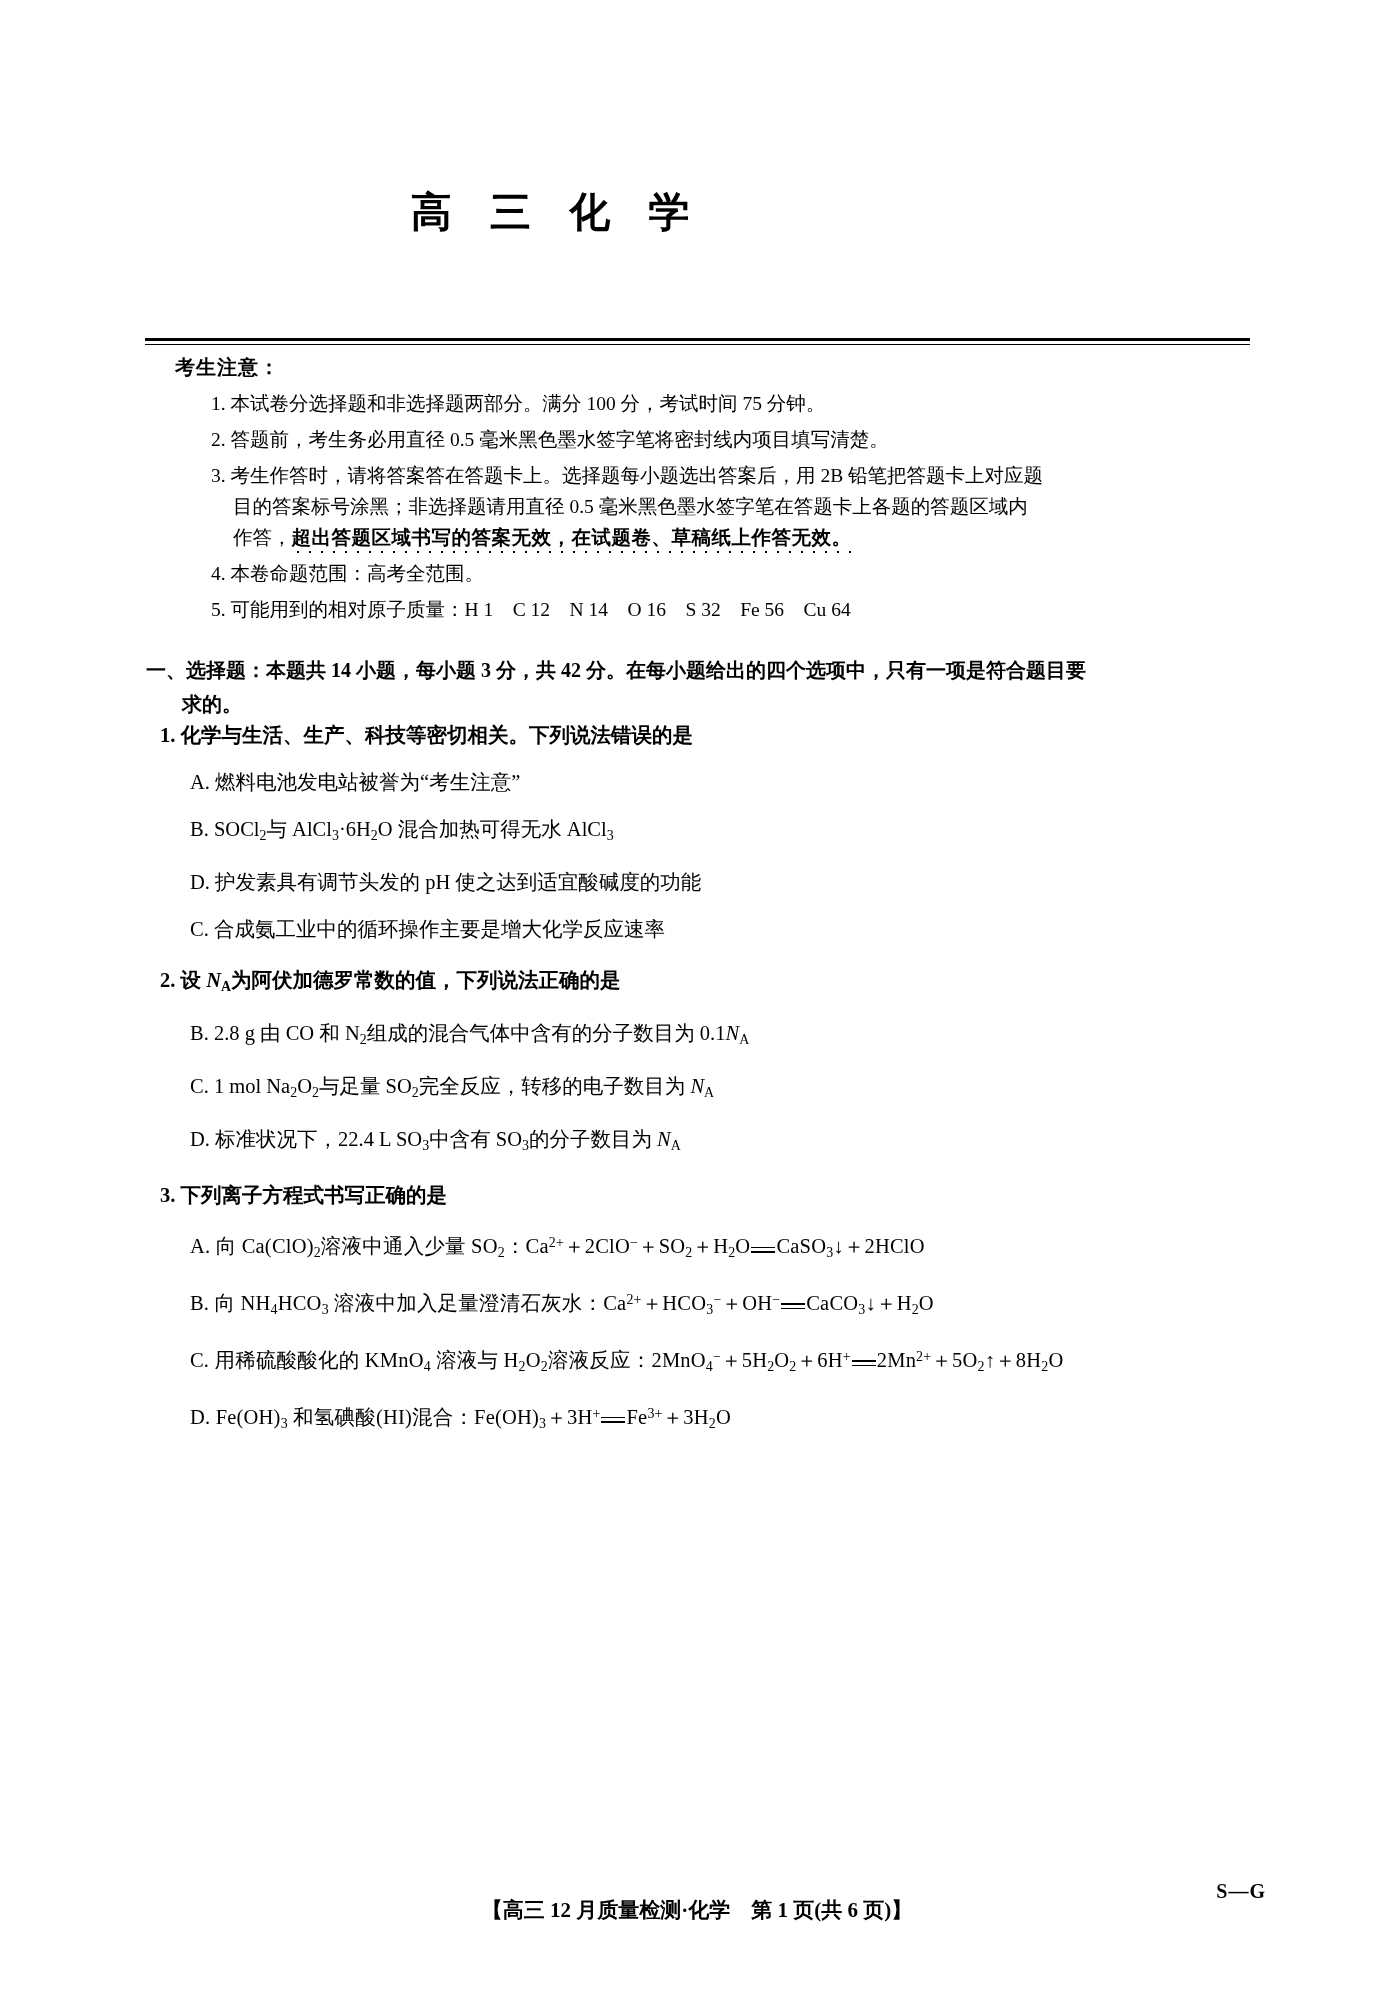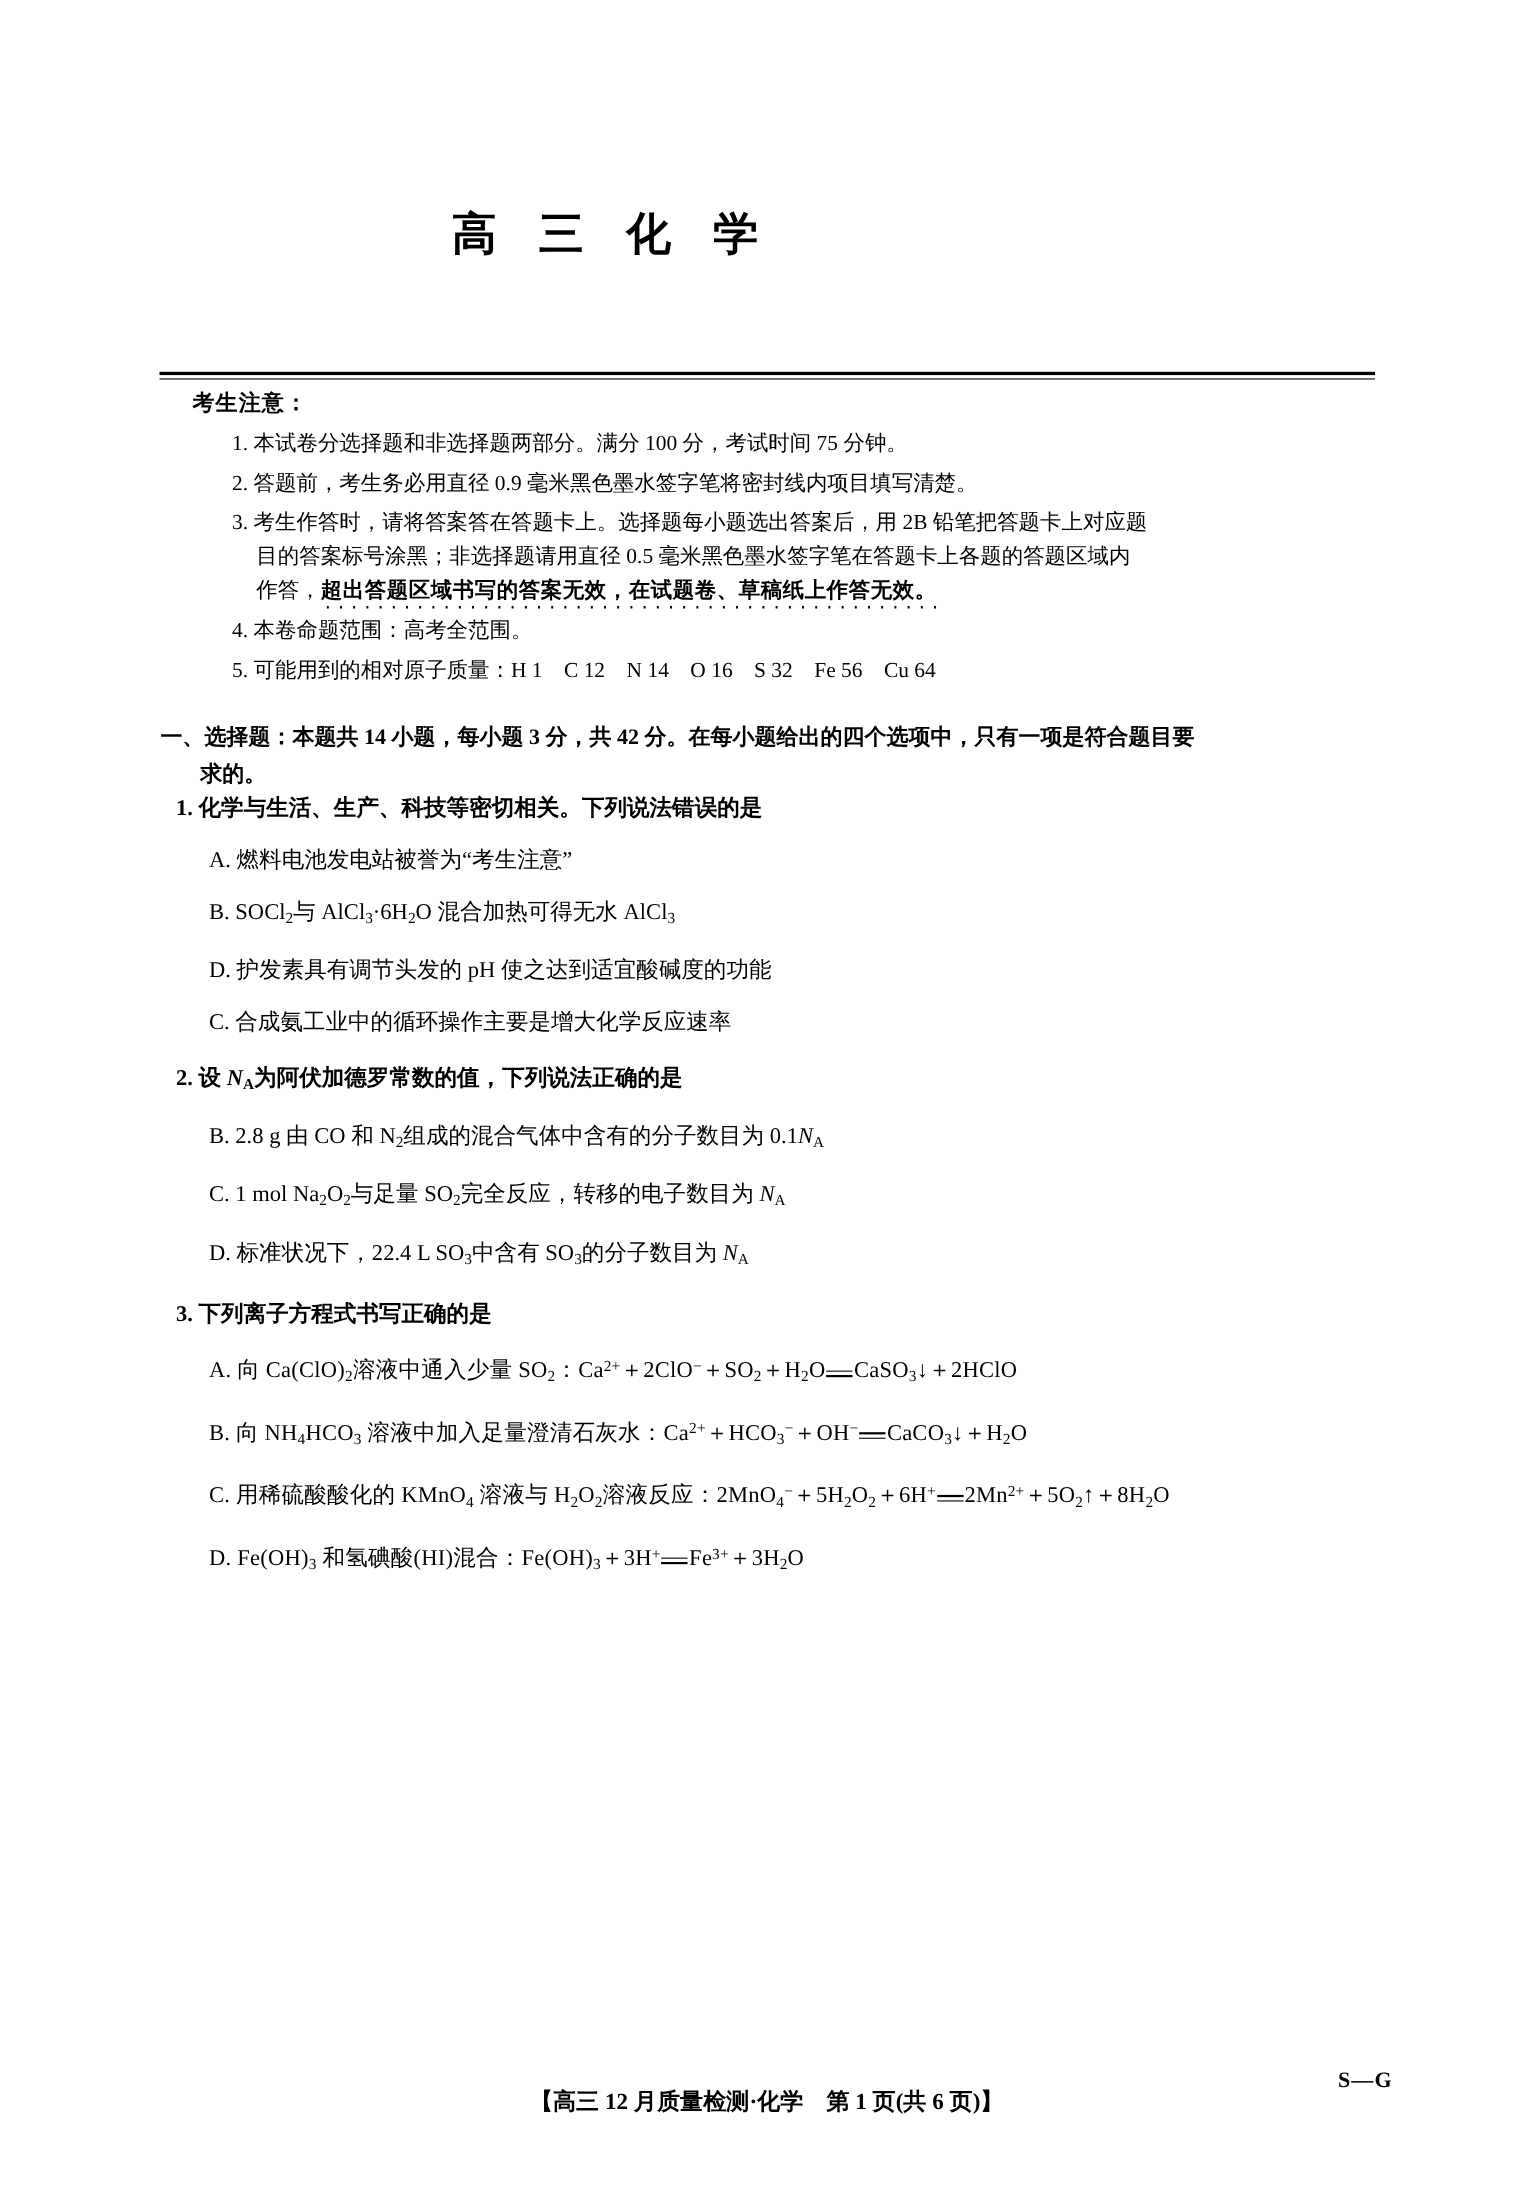--- a/index.html
+++ b/index.html
@@ -169,21 +169,21 @@
   <div class="title">高 三 化 学</div>
 
   <div class="rule-top"></div>
 
   <div class="notes">
     <div class="hd">考生注意：</div>
     <div class="item">
       <span class="ln">1. 本试卷分选择题和非选择题两部分。满分 100 分，考试时间 75 分钟。</span>
     </div>
     <div class="item">
-      <span class="ln">2. 答题前，考生务必用直径 0.9 毫米黑色墨水签字笔将密封线内项目填写清楚。</span>
+      <span class="ln">2. 答题前，考生务必用直径 0.5 毫米黑色墨水签字笔将密封线内项目填写清楚。</span>
     </div>
     <div class="item">
       <span class="ln">3. 考生作答时，请将答案答在答题卡上。选择题每小题选出答案后，用 2B 铅笔把答题卡上对应题</span>
       <span class="ln i2">目的答案标号涂黑；非选择题请用直径 0.5 毫米黑色墨水签字笔在答题卡上各题的答题区域内</span>
       <span class="ln i2"><span>作答，</span><span class="bold-note dotted">超出答题区域书写的答案无效，在试题卷、草稿纸上作答无效。</span></span>
     </div>
     <div class="item">
       <span class="ln">4. 本卷命题范围：高考全范围。</span>
     </div>
     <div class="item">

